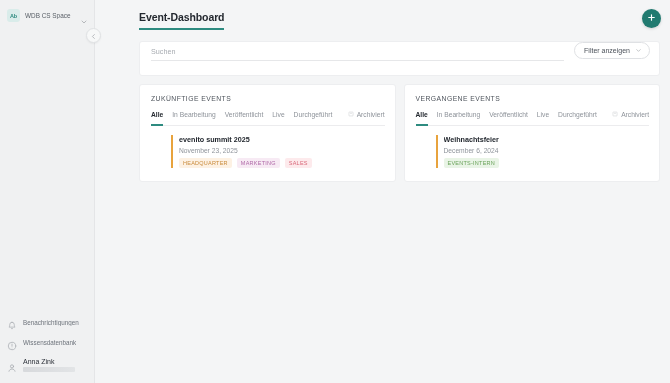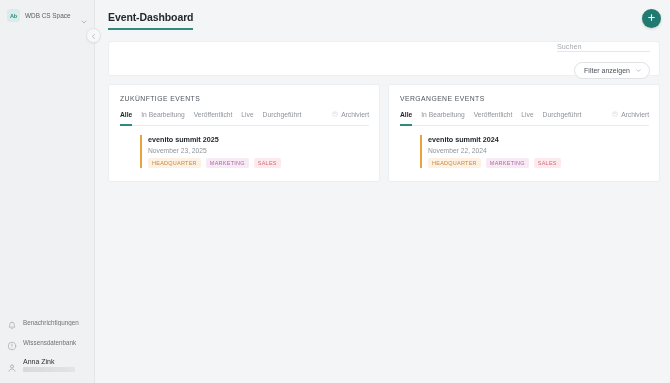--- a/index.html
+++ b/index.html
@@ -15,20 +15,21 @@
     background: #f4f5f6;
     color: #333840;
     -webkit-font-smoothing: antialiased;
   }
 
   .app {
     position: relative;
     display: flex;
     width: 670px;
     height: 383px;
+    gap: 31px;
   }
 
   
   .sidebar {
     width: 95px;
     height: 100%;
     background: #f0f1f2;
     border-right: 1px solid #e4e5e7;
     display: flex;
     flex-direction: column;
@@ -180,25 +181,24 @@
   }
   .add-fab svg { width: 11px; height: 11px; }
 
   
   .search-panel {
     margin: 4px 10px 0 13px;
     background: #ffffff;
     border-radius: 3px;
     height: 35px;
     display: flex;
-    align-items: flex-end;
+    align-items: flex-start;
     padding: 0 9px 0 11px;
     gap: 10px;
     border: 1px solid #edeef0;
-    flex-direction: column;
   }
   .search-wrap {
     flex: 1;
     min-width: 0;
     border-bottom: 1px solid #e6e7e9;
     height: 19px;
     display: flex;
     align-items: center;
   }
   .search-input {
@@ -469,28 +469,26 @@
               <svg viewBox="0 0 16 16" fill="none" stroke="#8d9299" stroke-width="1.4">
                   <rect x="2.5" y="2.8" width="11" height="10.4" rx="1"></rect>
                   <path d="M5.3 6.2h5.4"></path>
                 </svg>
             </span>
             <span>Archiviert</span>
           </span>
         </nav>
 
         <div class="events">
-
           <div class="event-row">
-            <div class="event-name">evenito summit 2024</div>
-            <div class="event-date">November 22, 2024</div>
+            <div class="event-name">Weihnachtsfeier</div>
+            <div class="event-date">December 6, 2024</div>
             <div class="tag-row">
-              <span class="tag tag-headquarter">HEADQUARTER</span>
-              <span class="tag tag-marketing">MARKETING</span>
-              <span class="tag tag-sales">SALES</span>
+              <span class="tag tag-events-intern">EVENTS-INTERN</span>
             </div>
           </div>
+
         </div>
       </section>
 
     </div>
   </main>
 </div>
 
 </body></html>

